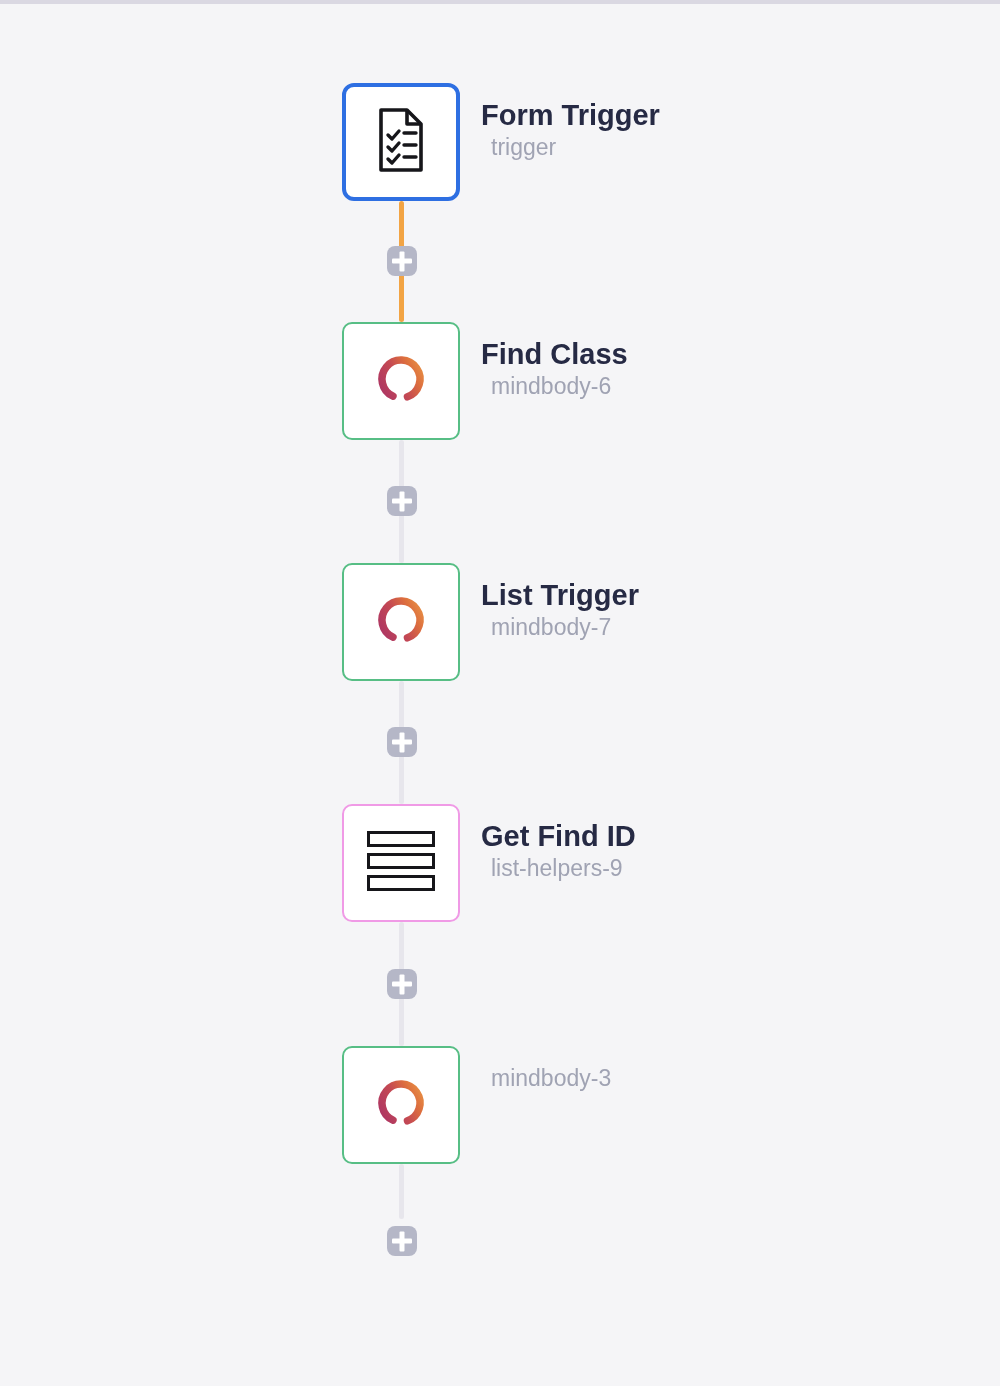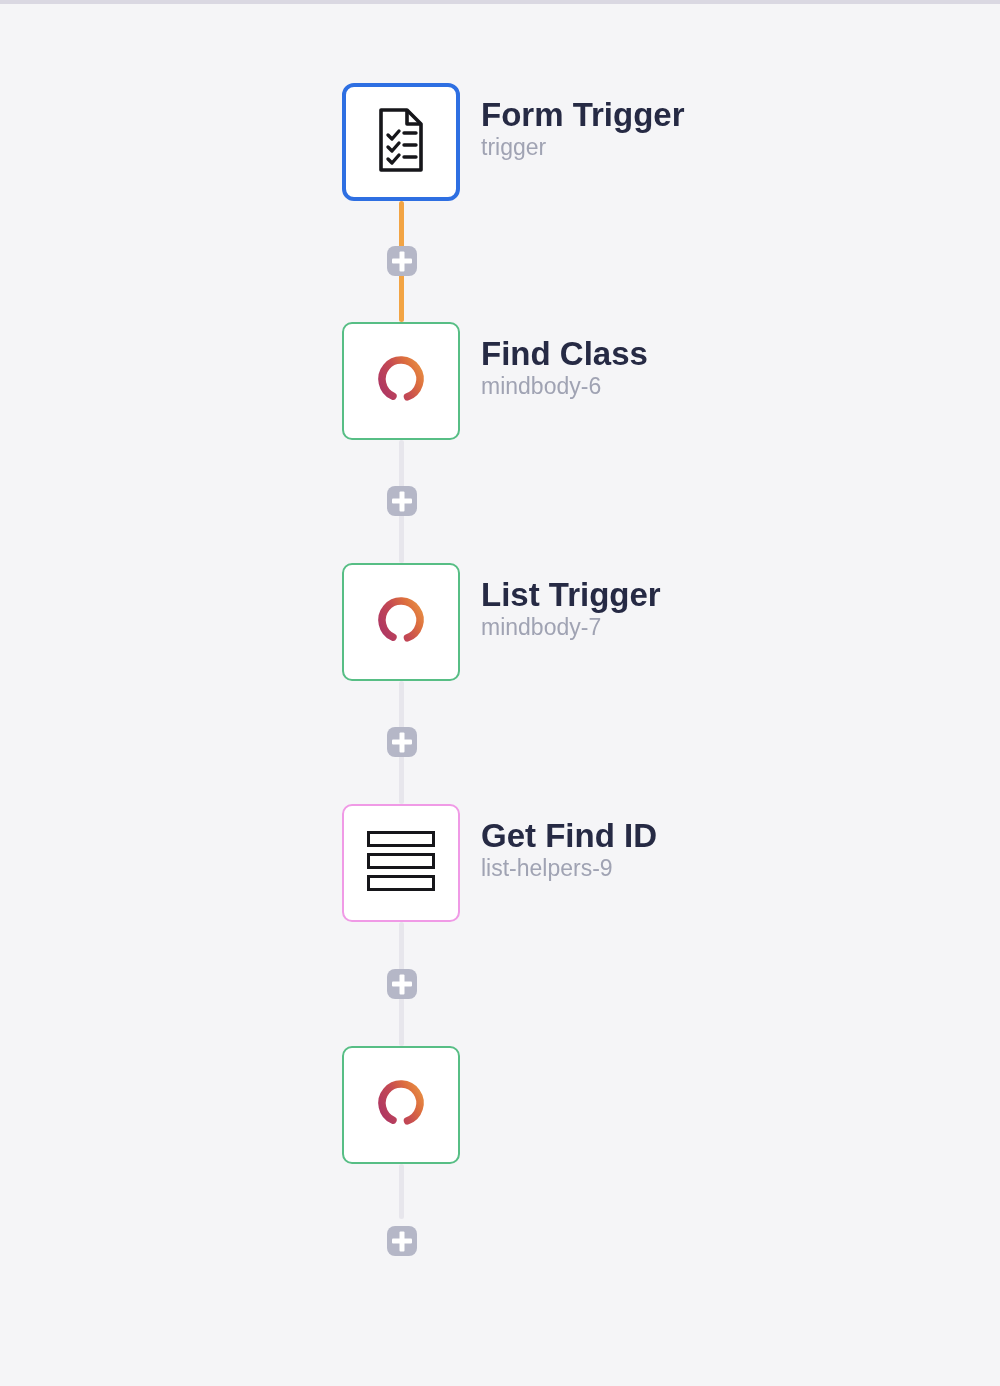--- a/index.html
+++ b/index.html
@@ -49,24 +49,24 @@
   .card{
     position:absolute;left:0;top:0;width:118px;height:118px;
     box-sizing:border-box;background:#ffffff;
     border:2px solid #57be85;border-radius:10px;
     display:flex;align-items:center;justify-content:center;
     cursor:pointer;
   }
   .card.selected{border-width:4px;border-radius:12px;}
   .label{position:absolute;left:139px;top:16px;white-space:nowrap;}
   .title{
-    font-size:33px;font-weight:700;color:#262a44;line-height:32px;
+    font-size:29px;font-weight:700;color:#262a44;line-height:32px;
   }
   .subtitle{
-    font-size:23px;font-weight:400;color:#a0a3b3;line-height:33px;
+    font-size:23px;font-weight:400;color:#a0a3b3;line-height:33px;margin-left:10px;
   }
 </style>
 </head>
 <body>
 
 <svg width="0" height="0" style="position:absolute" aria-hidden="true">
   <defs>
     <linearGradient id="mbgrad" gradientUnits="userSpaceOnUse" x1="2" y1="40" x2="52" y2="12">
       <stop offset="0" stop-color="#a93267"></stop>
       <stop offset="0.45" stop-color="#c44953"></stop>
@@ -167,16 +167,17 @@
 
   <div class="node node-5">
     <div class="card" style="border-color: rgb(87, 190, 133);">
       <span>
         <svg width="54" height="54" viewBox="0 0 54 54" fill="none">
           <path d="M18.97 44.22 A19 19 0 1 1 33.5 44.85" stroke="url(#mbgrad)" stroke-width="7.5" stroke-linecap="round"></path>
         </svg>
       </span>
     </div>
     <div class="label">
+      <div class="subtitle">mindbody-3</div>
     </div>
   </div>
 
 </div>
 
 </body></html>

